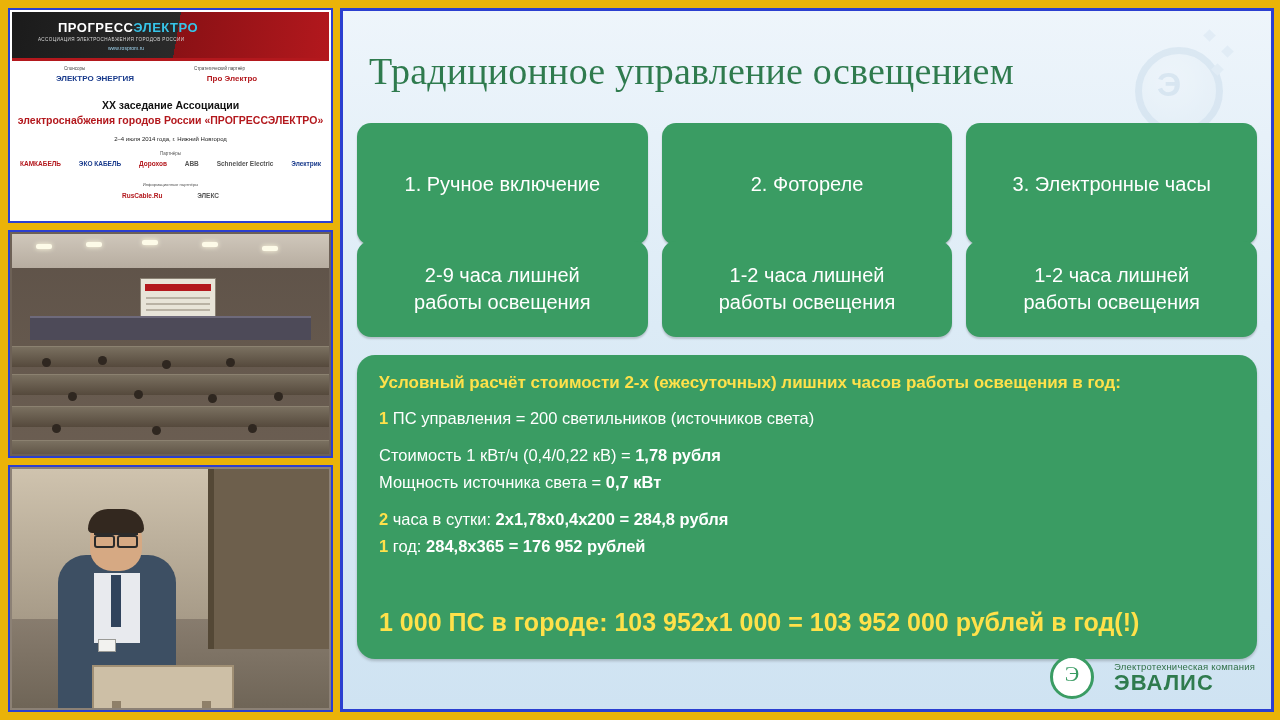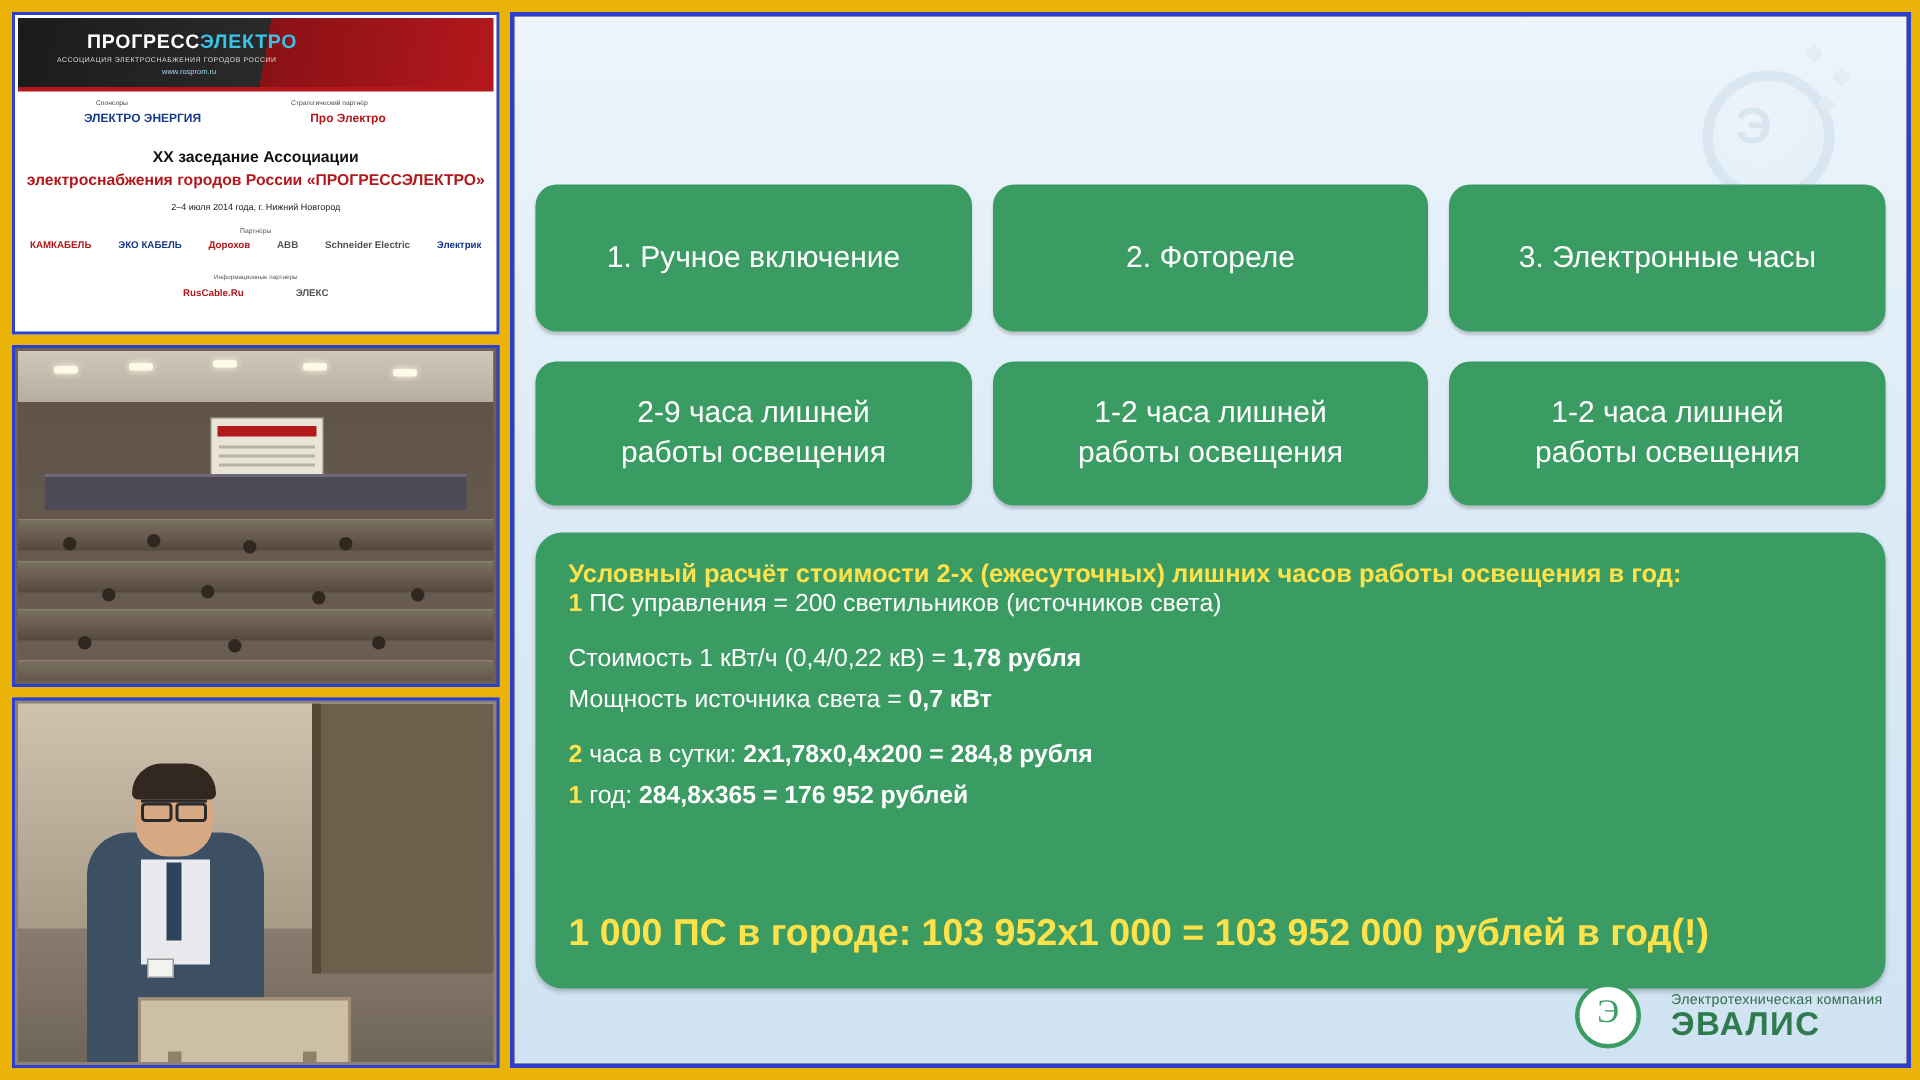--- a/index.html
+++ b/index.html
@@ -360,21 +360,21 @@
     color: #ffffff;
     display: flex;
     align-items: center;
     justify-content: center;
     text-align: center;
     box-shadow: 0 2px 2px rgba(0,0,0,0.18);
   }
   .card.method {
     height: 98px;
     font-size: 20px;
-    padding: 0 10px;
+    padding: 12px 10px;
   }
   .card.method .lbl { line-height: 1.25; }
   .card.loss {
     height: 96px;
     font-size: 20px;
     line-height: 1.35;
     padding: 0 8px;
   }
 
   #calc-box {
@@ -387,20 +387,21 @@
     border-radius: 18px;
     box-shadow: 0 2px 3px rgba(0,0,0,0.2);
     padding: 18px 22px 0 22px;
     box-sizing: border-box;
     color: #ffffff;
   }
   .calc-head {
     color: #ffe14a;
     font-size: 17px;
     font-weight: bold;
+    margin-bottom: 16px;
   }
   .calc-line {
     font-size: 16.5px;
     margin-bottom: 8px;
     white-space: nowrap;
   }
   .calc-line .num { color: #ffe14a; font-weight: bold; }
   .calc-line .bold { font-weight: bold; }
   .calc-gap { height: 10px; }
   .calc-total {
@@ -555,20 +556,21 @@
   <div id="slide">
 
     <div class="watermark">
       <div class="wm-circle"></div>
       <div class="wm-e">Э</div>
       <div class="wm-spark" style="left:78px; top:6px;"></div>
       <div class="wm-spark" style="left:96px; top:22px;"></div>
       <div class="wm-spark" style="left:86px; top:40px;"></div>
     </div>
 
+    <div class="slide-title">Традиционное управление освещением</div>
 
     <div class="grid-row" id="row-methods">
       <div class="card method">
         <span class="lbl">1. Ручное  включение</span>
       </div>
       <div class="card method">
         <span class="lbl">2. Фотореле</span>
       </div>
       <div class="card method">
         <span class="lbl">3. Электронные  часы</span>

